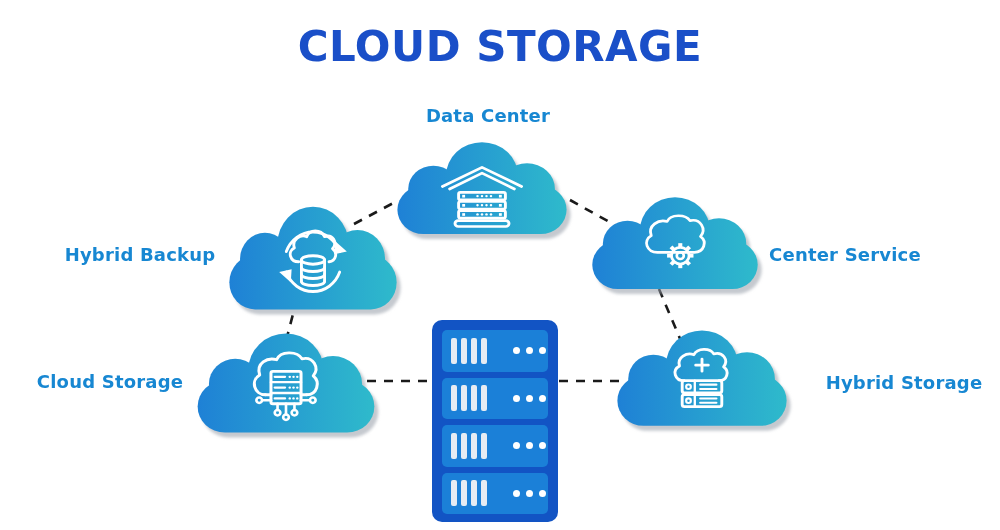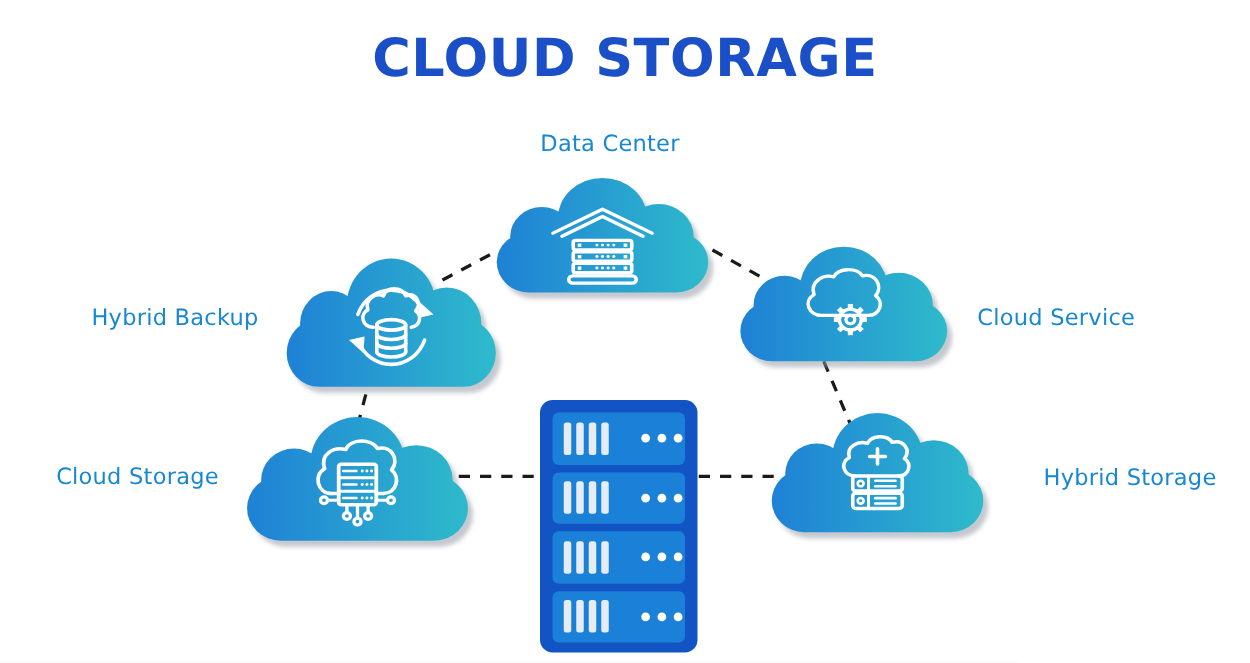--- a/index.html
+++ b/index.html
@@ -20,21 +20,21 @@
   .canvas{
     position:relative;width:1000px;height:530px;background:var(--bg);
     overflow:hidden;margin:0 auto;padding-left:40px;
   }
   .title{
     position:absolute;top:22px;left:0;right:0;text-align:center;
     font-size:42px;font-weight:800;color:var(--title-color);letter-spacing:.5px;
   }
   .label{
     position:absolute;width:200px;text-align:center;
-    font-size:18px;font-weight:400;color:var(--label-color);letter-spacing:.2px;
+    font-size:18px;font-weight:700;color:var(--label-color);letter-spacing:.2px;
   }
   .label-data-center{left:388px;top:105px}
   .label-backup{left:40px;top:244px}
   .label-service{left:745px;top:244px}
   .label-storage{left:10px;top:371px}
   .label-hybrid{left:804px;top:372px}
 
   .cloud{position:absolute}
   .cloud svg{display:block;width:100%;height:100%;overflow:visible;
     filter:drop-shadow(4px 5px 1.5px rgba(150,156,168,.55));}
@@ -83,21 +83,21 @@
       <line x1="354" y1="224" x2="399" y2="200" stroke="#1a1a1a" stroke-width="2.6" stroke-dasharray="9 8"></line>
       <line x1="570" y1="200" x2="622" y2="229" stroke="#1a1a1a" stroke-width="2.6" stroke-dasharray="9 8"></line>
       <line x1="297" y1="299" x2="287" y2="337" stroke="#1a1a1a" stroke-width="2.6" stroke-dasharray="9 8"></line>
       <line x1="659" y1="289" x2="681" y2="341" stroke="#1a1a1a" stroke-width="2.6" stroke-dasharray="9 8"></line>
       <line x1="367" y1="381" x2="433" y2="381" stroke="#1a1a1a" stroke-width="2.6" stroke-dasharray="9 8"></line>
       <line x1="559" y1="381" x2="621" y2="381" stroke="#1a1a1a" stroke-width="2.6" stroke-dasharray="9 8"></line>
     </svg>
 
   <div class="label label-data-center">Data Center</div>
   <div class="label label-backup">Hybrid Backup</div>
-  <div class="label label-service">Cloud Service</div>
+  <div class="label label-service">Center Service</div>
   <div class="label label-storage">Cloud Storage</div>
   <div class="label label-hybrid">Hybrid Storage</div>
 
   <div class="cloud cloud-data-center">
     <svg viewBox="0 0 200 120" preserveAspectRatio="none">
       <g fill="url(#cloudGrad)">
         <rect x="6" y="56" width="188" height="58" rx="29"></rect>
         <circle cx="46" cy="60" r="28"></circle>
         <circle cx="100" cy="44" r="40"></circle>
         <circle cx="150" cy="60" r="31"></circle>

